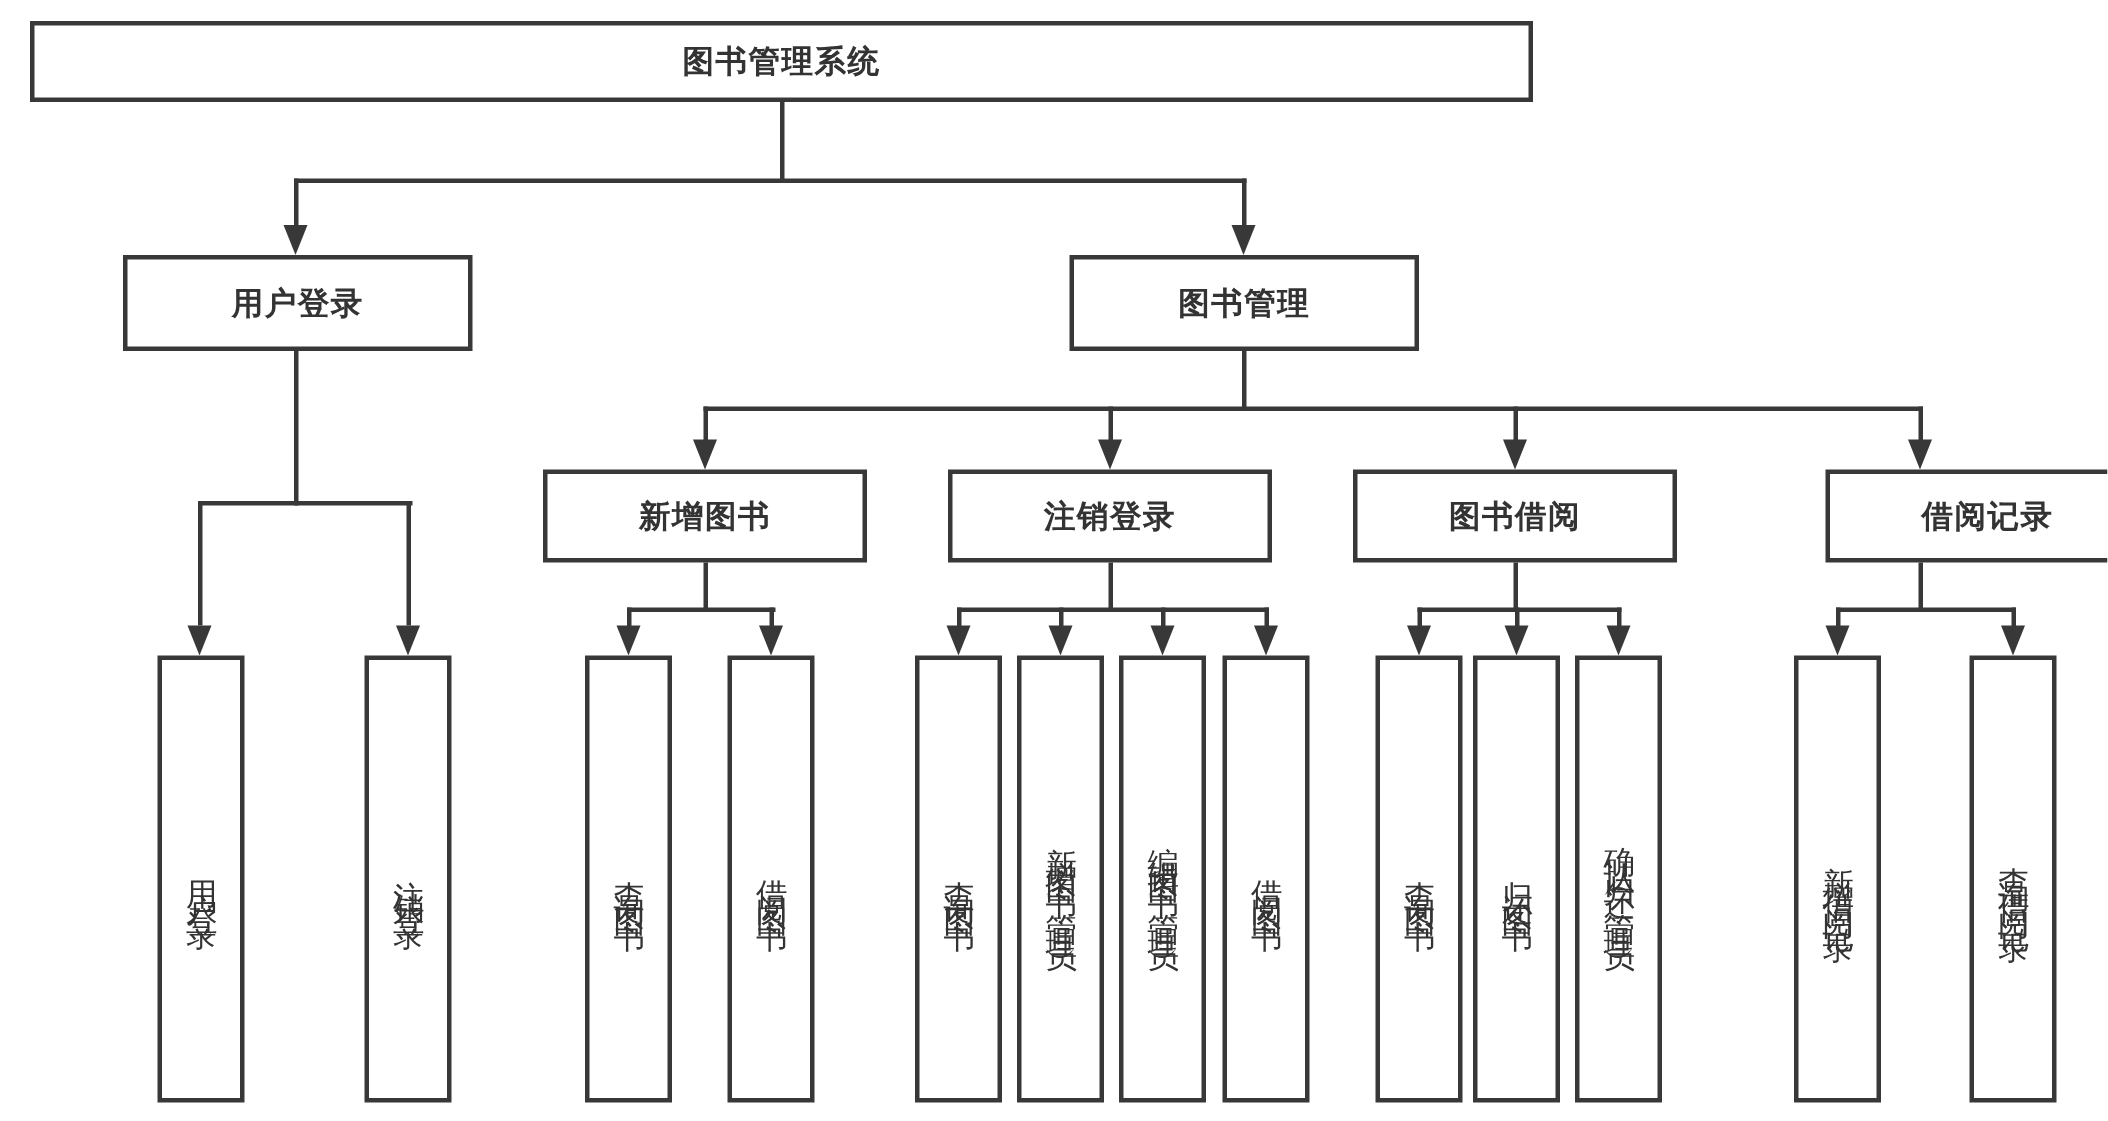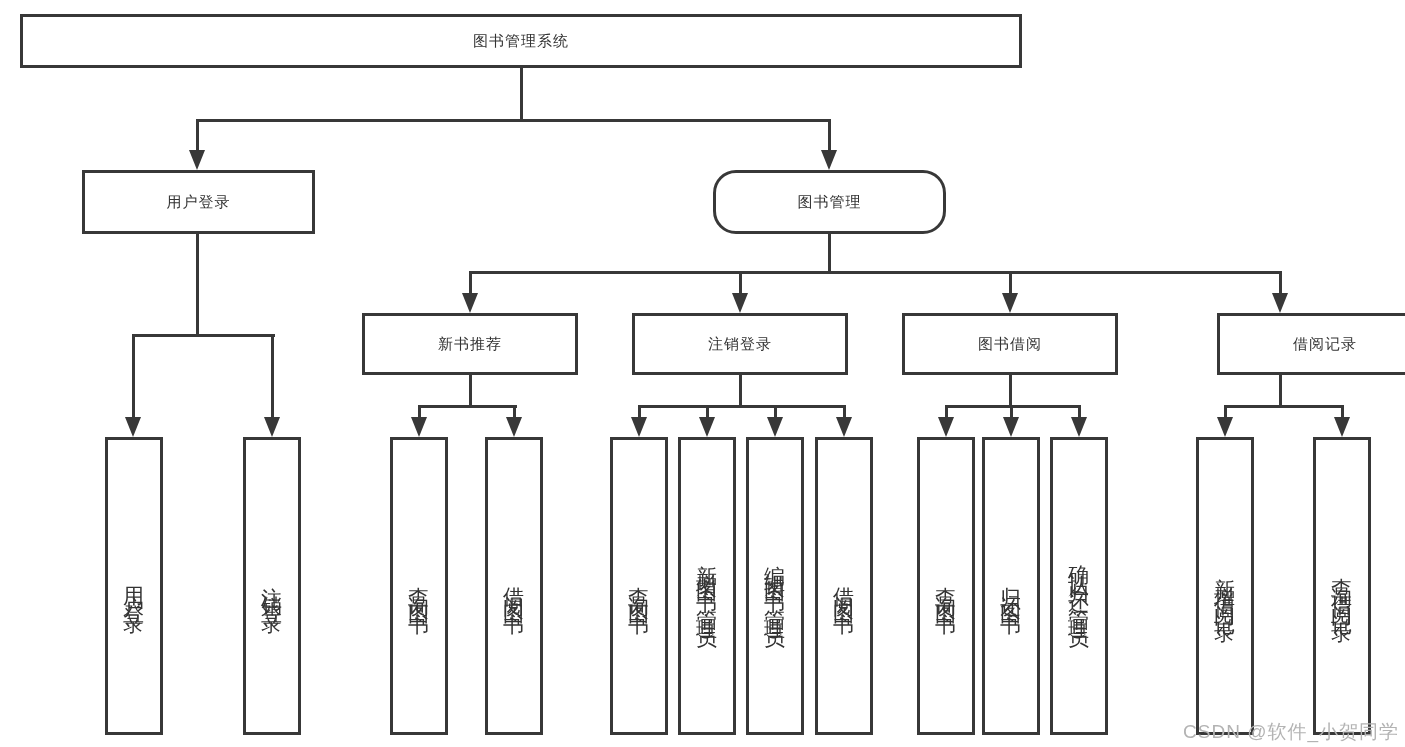--- a/index.html
+++ b/index.html
@@ -13,21 +13,21 @@
   .box{
     position:absolute;
     box-sizing:border-box;
     border:3px solid #383838;
     background:#ffffff;
     color:#333333;
     display:flex;
     align-items:center;
     justify-content:center;
   }
-  .box.h{font-size:15px;letter-spacing:1px;}
+  .box.h{font-size:21px;letter-spacing:1px;font-weight:bold;}
   .box.v{
     writing-mode:vertical-rl;
     text-orientation:mixed;
     font-size:21px;
     letter-spacing:9px;
     line-height:1;
     padding-top:4px;
   }
   .vline{position:absolute;width:3px;background:#383838;}
   .hline{position:absolute;height:3px;background:#383838;}
@@ -53,41 +53,41 @@
   <div class="box h" style="left:20px;top:14px;width:1002px;height:54px;">图书管理系统</div>
 
   <div class="vline" style="left:520px;top:68px;height:52px;"></div>
   <div class="hline" style="left:196px;top:119px;width:635px;"></div>
   <div class="vline" style="left:196px;top:119px;height:34px;"></div>
   <div class="arrow" style="left:189px;top:150px;"></div>
   <div class="vline" style="left:828px;top:119px;height:34px;"></div>
   <div class="arrow" style="left:821px;top:150px;"></div>
 
   <div class="box h" style="left:82px;top:170px;width:233px;height:64px;">用户登录</div>
-  <div class="box h" style="left:713px;top:170px;width:233px;height:64px;border-radius:23px;">图书管理</div>
+  <div class="box h" style="left:713px;top:170px;width:233px;height:64px;">图书管理</div>
 
   <div class="vline" style="left:196px;top:234px;height:103px;"></div>
   <div class="hline" style="left:132px;top:334px;width:143px;"></div>
   <div class="vline" style="left:132px;top:334px;height:83px;"></div>
   <div class="arrow" style="left:125px;top:417px;"></div>
   <div class="vline" style="left:271px;top:334px;height:83px;"></div>
   <div class="arrow" style="left:264px;top:417px;"></div>
 
   <div class="vline" style="left:828px;top:234px;height:40px;"></div>
   <div class="hline" style="left:469px;top:271px;width:813px;"></div>
   <div class="vline" style="left:469px;top:271px;height:24px;"></div>
   <div class="arrow" style="left:462px;top:293px;"></div>
   <div class="vline" style="left:739px;top:271px;height:24px;"></div>
   <div class="arrow" style="left:732px;top:293px;"></div>
   <div class="vline" style="left:1009px;top:271px;height:24px;"></div>
   <div class="arrow" style="left:1002px;top:293px;"></div>
   <div class="vline" style="left:1279px;top:271px;height:24px;"></div>
   <div class="arrow" style="left:1272px;top:293px;"></div>
 
-  <div class="box h" style="left:362px;top:313px;width:216px;height:62px;">新书推荐</div>
+  <div class="box h" style="left:362px;top:313px;width:216px;height:62px;">新增图书</div>
   <div class="box h" style="left:632px;top:313px;width:216px;height:62px;">注销登录</div>
   <div class="box h" style="left:902px;top:313px;width:216px;height:62px;">图书借阅</div>
   <div class="box h" style="left:1172px;top:313px;width:216px;height:62px;margin-left:45px;">借阅记录</div>
 
   <div class="vline" style="left:469px;top:375px;height:33px;"></div>
   <div class="hline" style="left:418px;top:405px;width:99px;"></div>
   <div class="vline" style="left:418px;top:405px;height:14px;"></div>
   <div class="arrow" style="left:411px;top:417px;"></div>
   <div class="vline" style="left:513px;top:405px;height:14px;"></div>
   <div class="arrow" style="left:506px;top:417px;"></div>
@@ -130,15 +130,14 @@
   <div class="box v" style="left:746px;top:437px;width:58px;height:298px;">编辑图书（管理员）</div>
   <div class="box v" style="left:815px;top:437px;width:58px;height:298px;">借阅图书</div>
 
   <div class="box v" style="left:917px;top:437px;width:58px;height:298px;">查询图书</div>
   <div class="box v" style="left:982px;top:437px;width:58px;height:298px;">归还图书</div>
   <div class="box v" style="left:1050px;top:437px;width:58px;height:298px;">确认归还（管理员）</div>
 
   <div class="box v" style="left:1196px;top:437px;width:58px;height:298px;">新增借阅记录</div>
   <div class="box v" style="left:1313px;top:437px;width:58px;height:298px;">查询借阅记录</div>
 
-  <div class="watermark">CSDN @软件_小贺同学</div>
 
 </div>
 
 </body></html>

